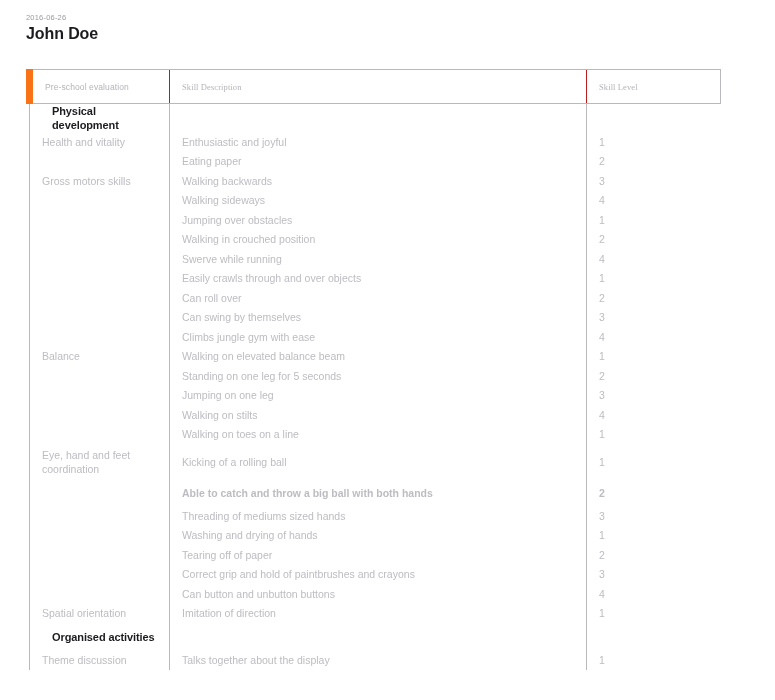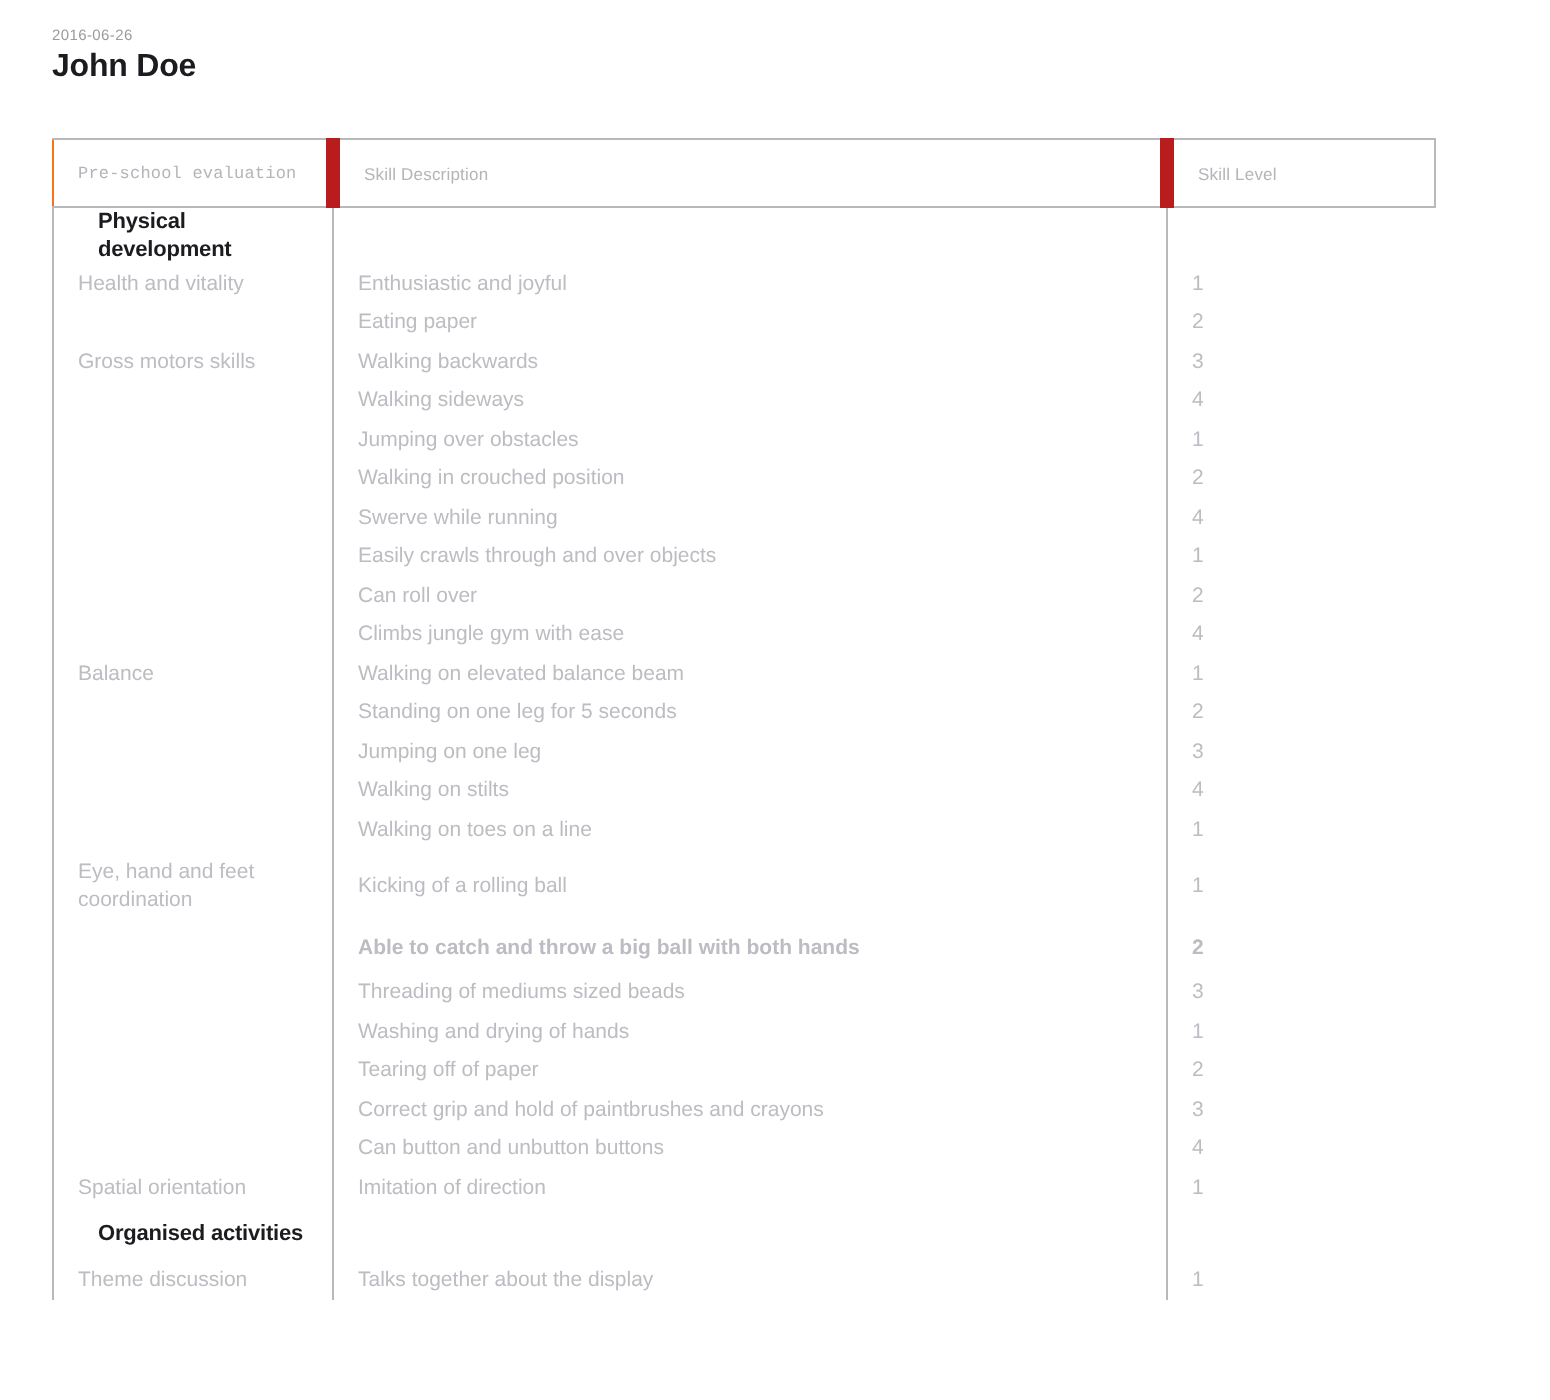--- a/index.html
+++ b/index.html
@@ -60,23 +60,23 @@
     font-size: 8.5px;
     color: #b4b4ba;
     text-align: left;
     vertical-align: middle;
     height: 33px;
     padding: 0 0 0 12px;
     border-top: 1px solid #b9b9bd;
     border-bottom: 1px solid #b9b9bd;
     letter-spacing: 0.1px;
   }
-  thead th.first { border-left: 1px solid #f97316; font-family: Liberation Mono, monospace; }
+  thead th.first { border-left: 7px solid #f97316; }
   thead th.last  { border-right: 1px solid #b9b9bd; }
-  thead th.sep   { border-left: 7px solid #b91c1c; }
+  thead th.sep   { border-left: 1px solid #b91c1c; font-family: Liberation Serif, serif; }
 
   tbody td {
     font-size: 10.5px;
     color: #bcbcc2;
     vertical-align: middle;
     padding: 0 8px 0 12px;
     line-height: 14px;
     border: 0;
     background: transparent;
   }
@@ -174,20 +174,25 @@
             <td class="col-desc">Easily crawls through and over objects</td>
             <td class="col-level">1</td>
           </tr>
           <tr class="item">
             <td class="col-area"></td>
             <td class="col-desc">Can roll over</td>
             <td class="col-level">2</td>
           </tr>
           <tr class="item">
             <td class="col-area"></td>
+            <td class="col-desc">Can swing by themselves</td>
+            <td class="col-level">3</td>
+          </tr>
+          <tr class="item">
+            <td class="col-area"></td>
             <td class="col-desc">Climbs jungle gym with ease</td>
             <td class="col-level">4</td>
           </tr>
           <tr class="item">
             <td class="col-area">Balance</td>
             <td class="col-desc">Walking on elevated balance beam</td>
             <td class="col-level">1</td>
           </tr>
           <tr class="item">
             <td class="col-area"></td>
@@ -214,21 +219,21 @@
             <td class="col-desc">Kicking of a rolling ball</td>
             <td class="col-level">1</td>
           </tr>
           <tr class="item tall">
             <td class="col-area"></td>
             <td class="col-desc">Able to catch and throw a big ball with both hands</td>
             <td class="col-level">2</td>
           </tr>
           <tr class="item">
             <td class="col-area"></td>
-            <td class="col-desc">Threading of mediums sized beads</td>
+            <td class="col-desc">Threading of mediums sized hands</td>
             <td class="col-level">3</td>
           </tr>
           <tr class="item">
             <td class="col-area"></td>
             <td class="col-desc">Washing and drying of hands</td>
             <td class="col-level">1</td>
           </tr>
           <tr class="item">
             <td class="col-area"></td>
             <td class="col-desc">Tearing off of paper</td>

